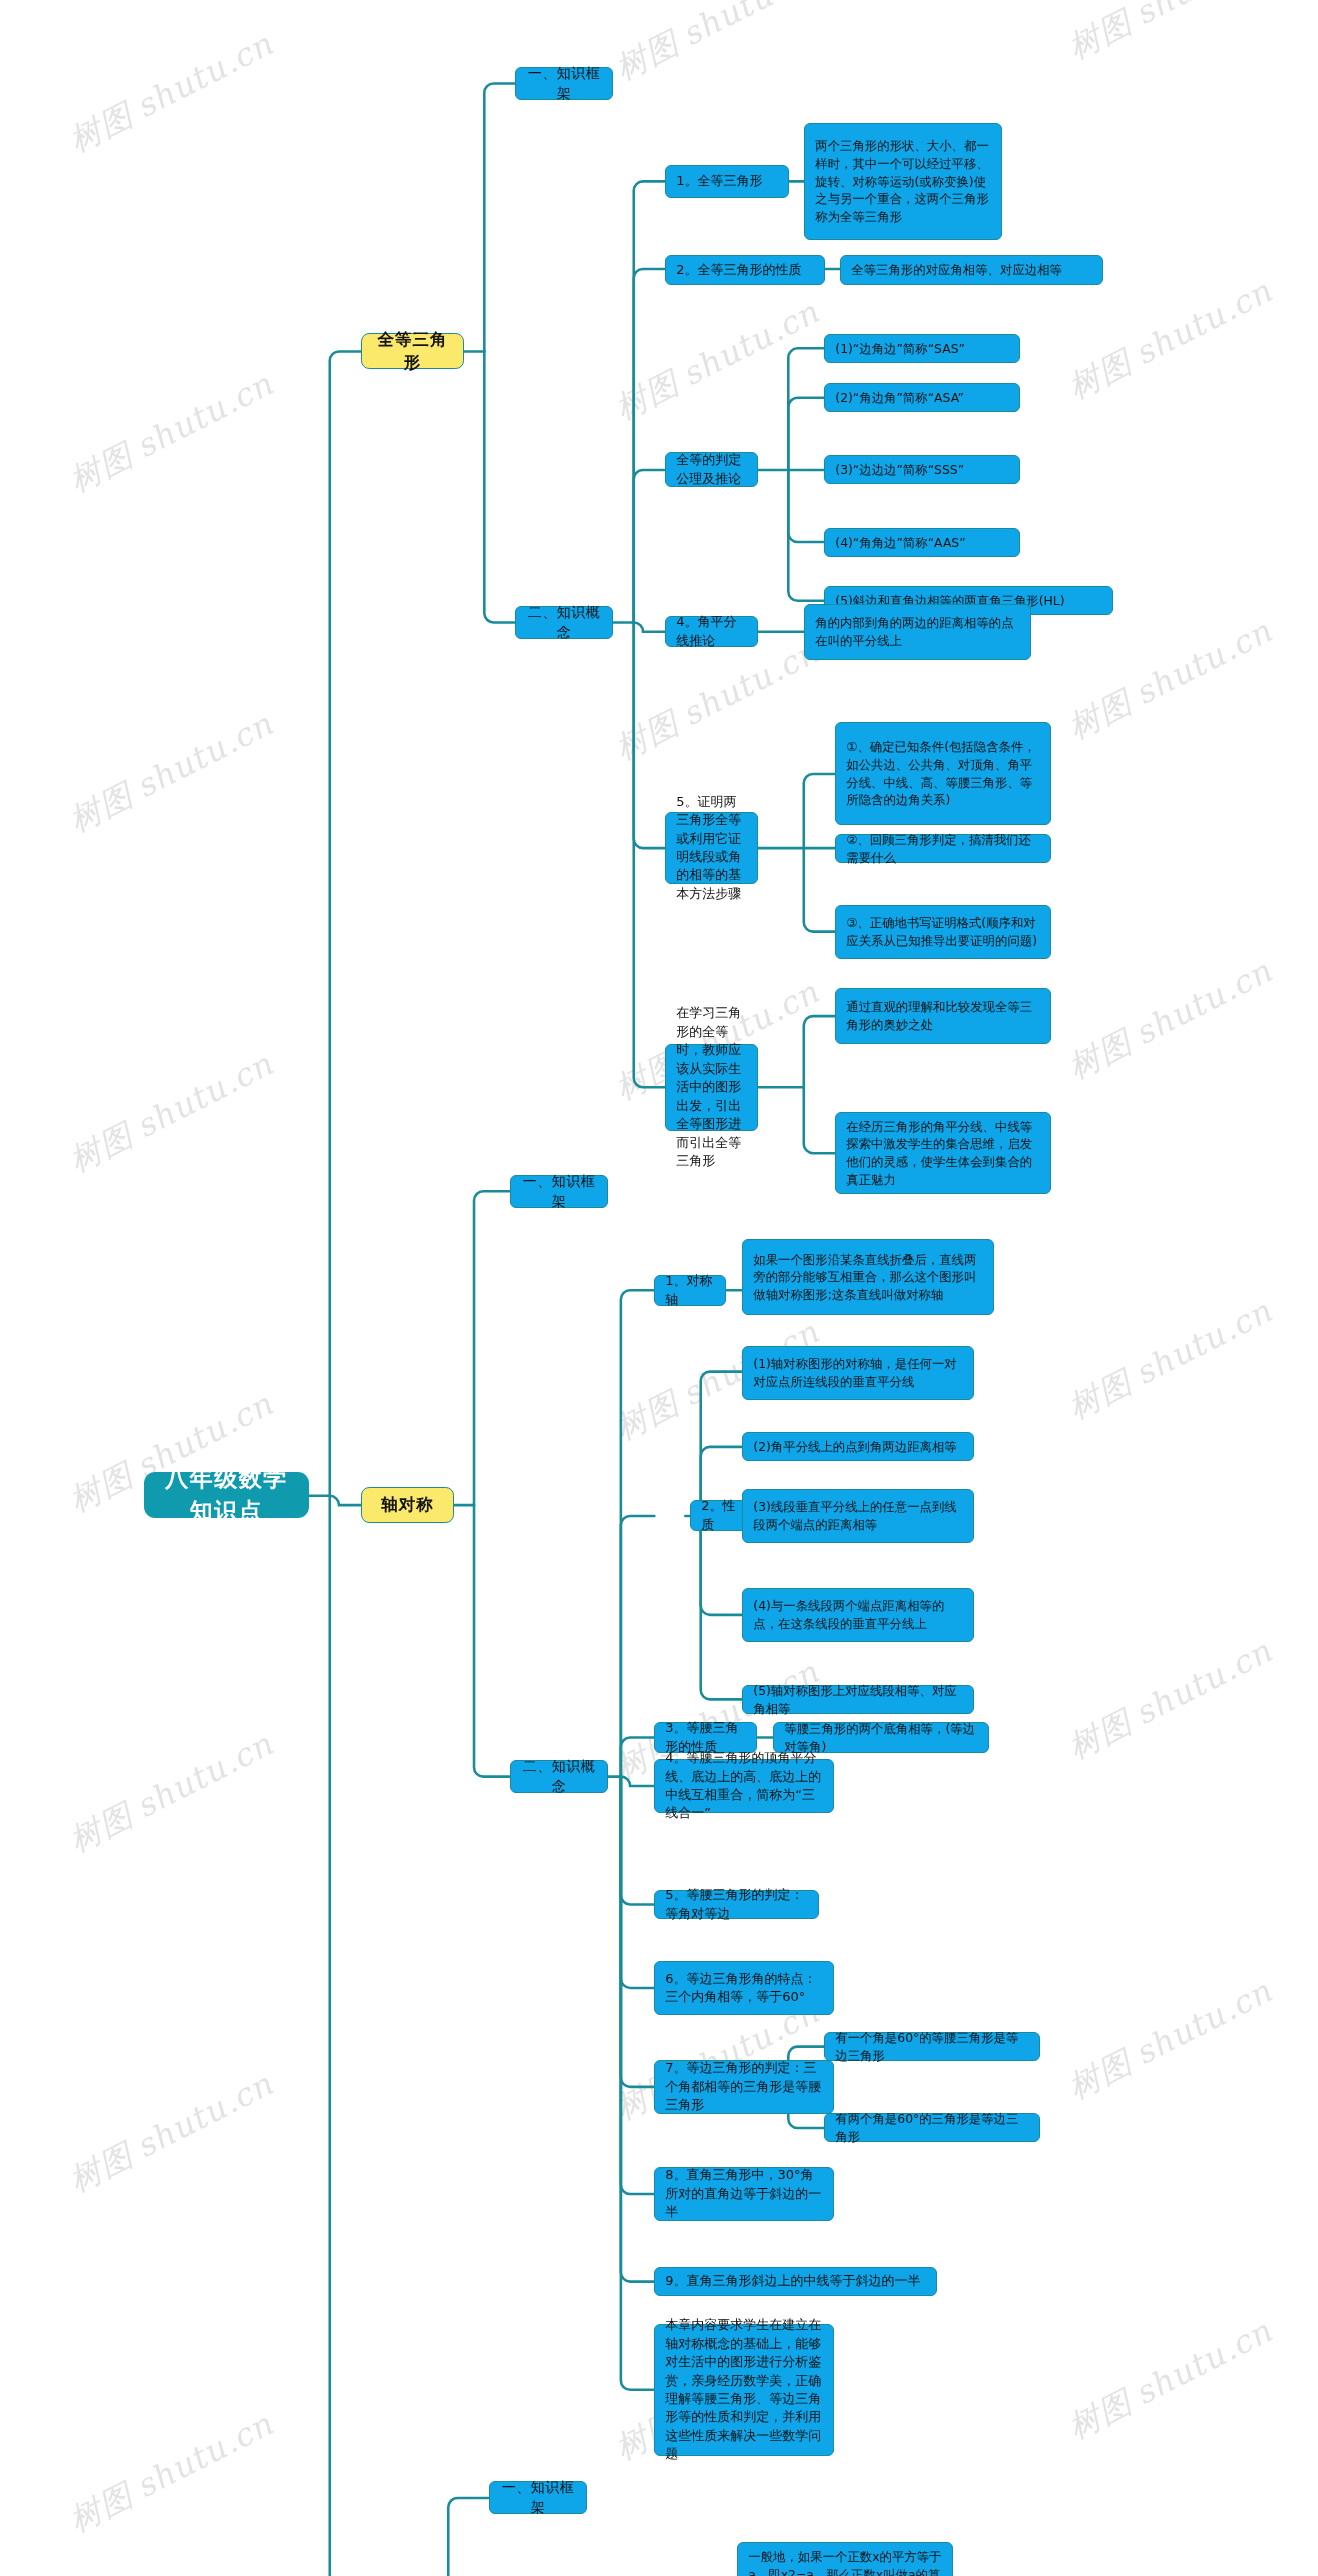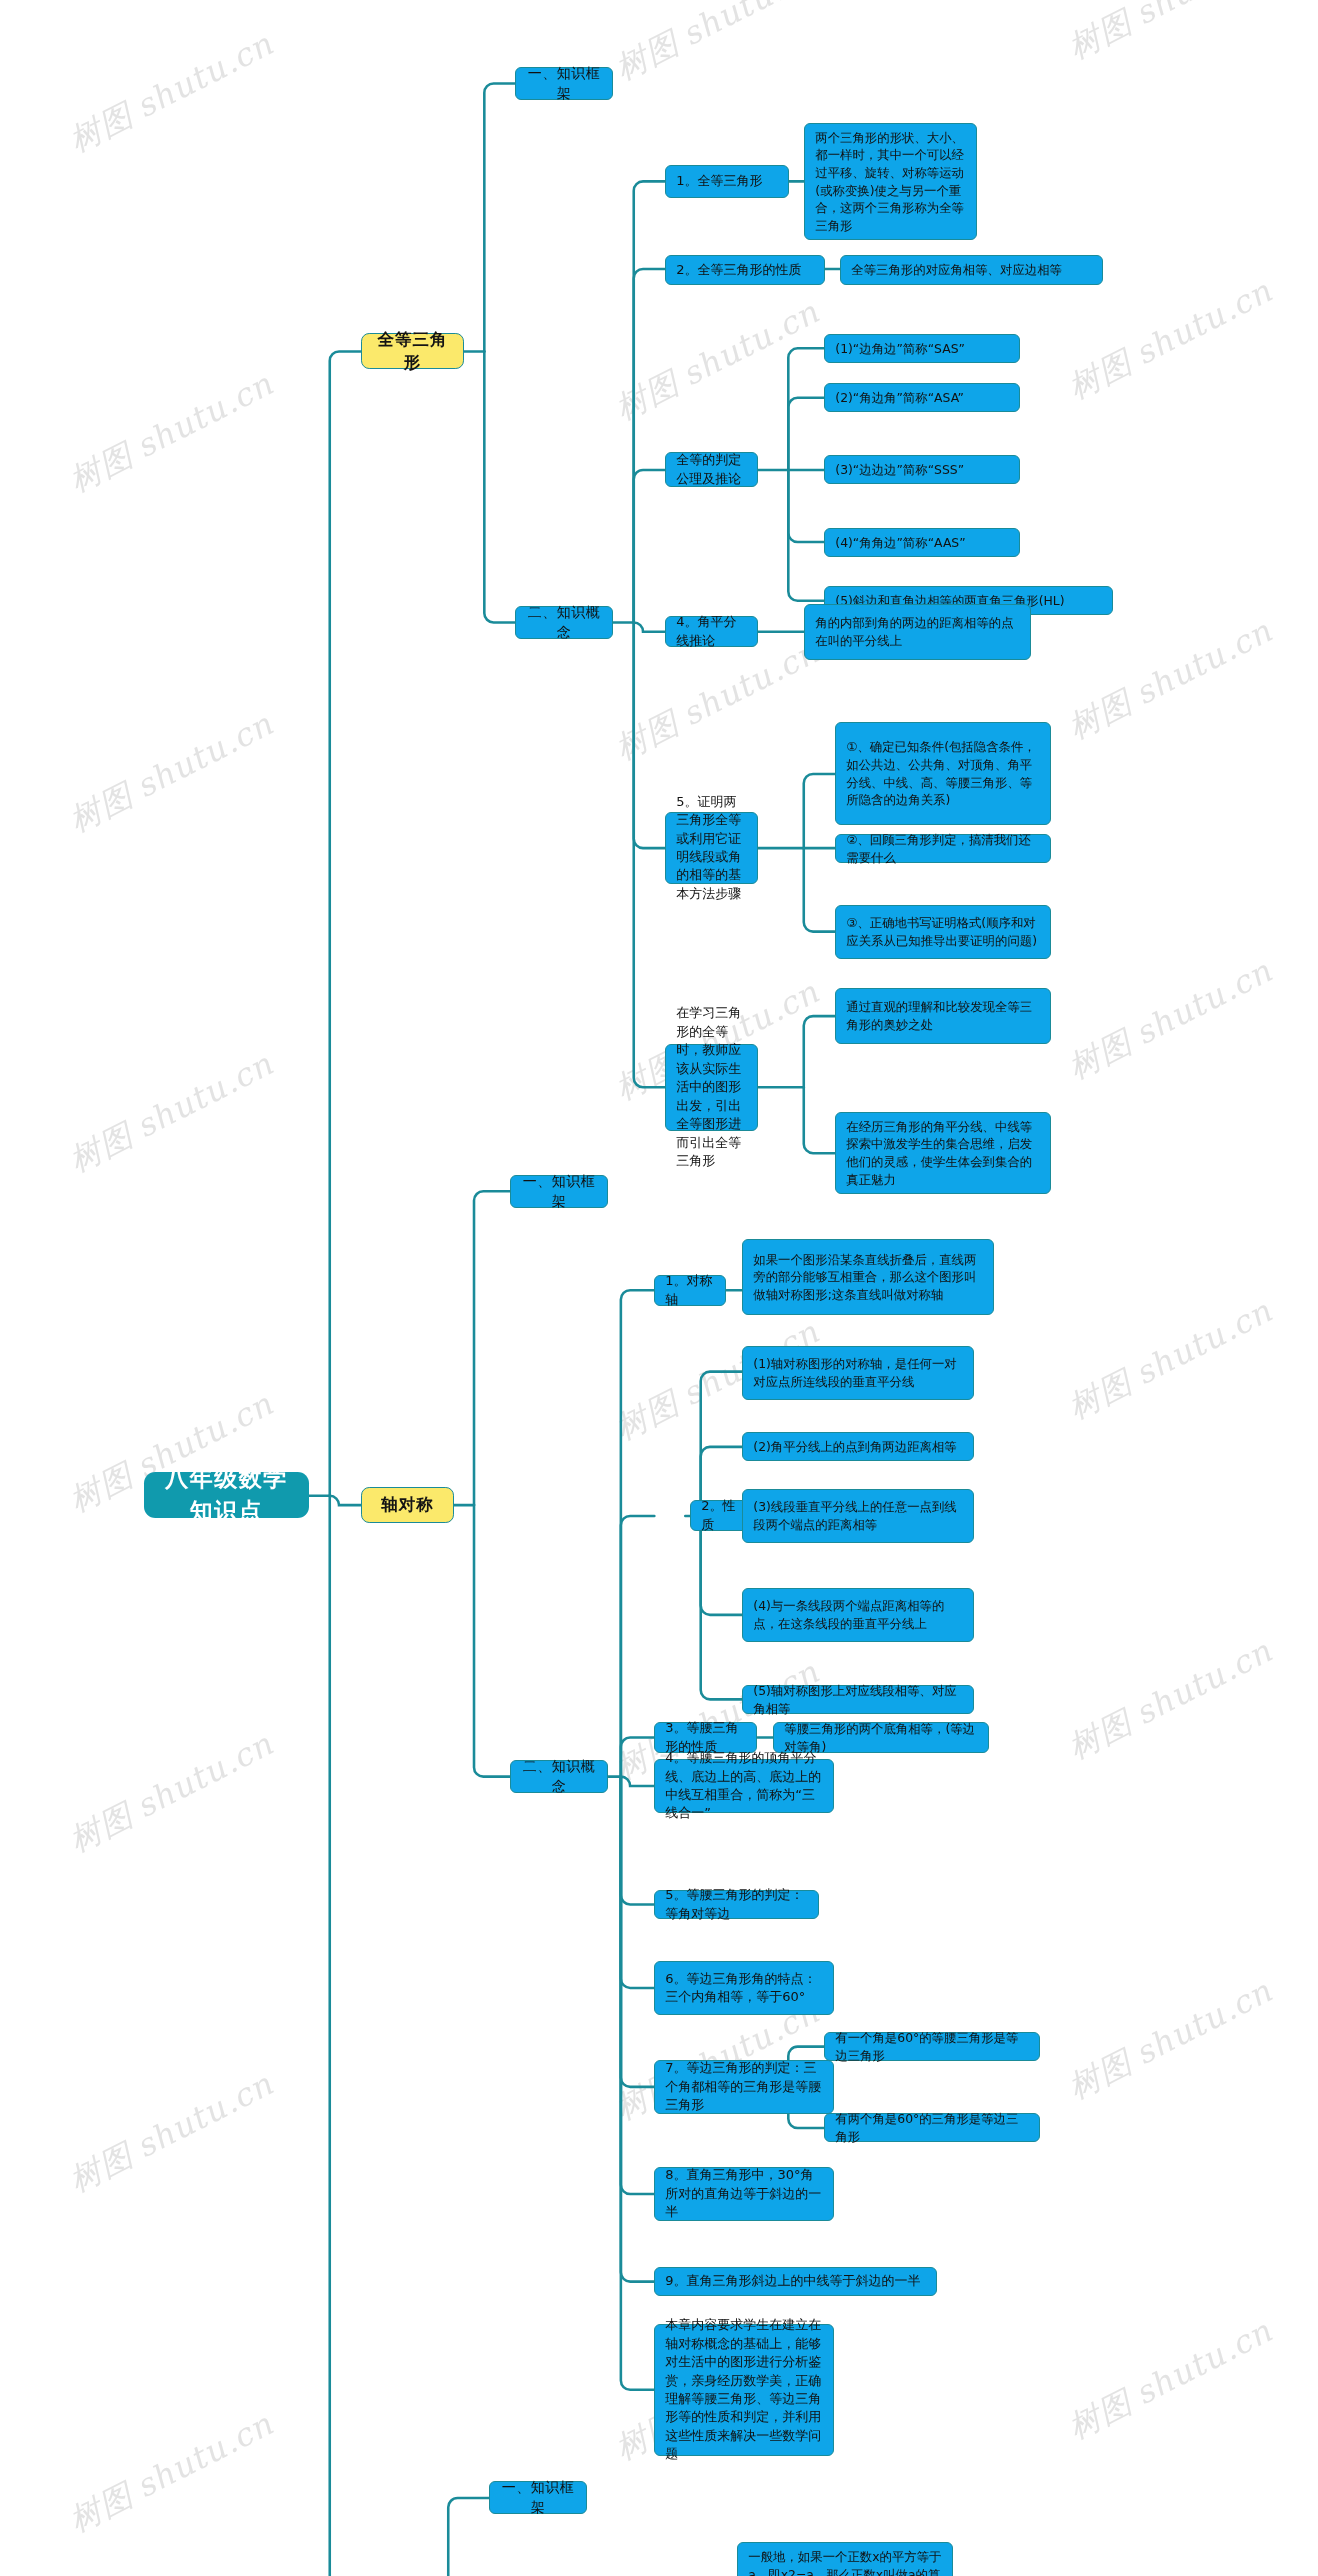--- a/index.html
+++ b/index.html
@@ -174,21 +174,21 @@
   <div class="node lvl2" style="left:515px;top:67px;width:98px;height:33px;">
     <span class="txt">一、知识框架</span>
   </div>
   <div class="node lvl2" style="left:515px;top:606px;width:98px;height:33px;">
     <span class="txt">二、知识概念</span>
   </div>
 
   <div class="node lvl3" style="left:665px;top:165px;width:124px;height:33px;">
     <span class="txt">1。全等三角形</span>
   </div>
-  <div class="node leaf" style="left:804px;top:123px;width:173px;height:117px;">
+  <div class="node leaf" style="left:804px;top:123px;width:198px;height:117px;">
     <span class="txt">两个三角形的形状、大小、都一样时，其中一个可以经过平移、旋转、对称等运动(或称变换)使之与另一个重合，这两个三角形称为全等三角形</span>
   </div>
 
   <div class="node lvl3" style="left:665px;top:255px;width:160px;height:30px;">
     <span class="txt">2。全等三角形的性质</span>
   </div>
   <div class="node leaf" style="left:840px;top:255px;width:263px;height:30px;">
     <span class="txt">全等三角形的对应角相等、对应边相等</span>
   </div>
 

